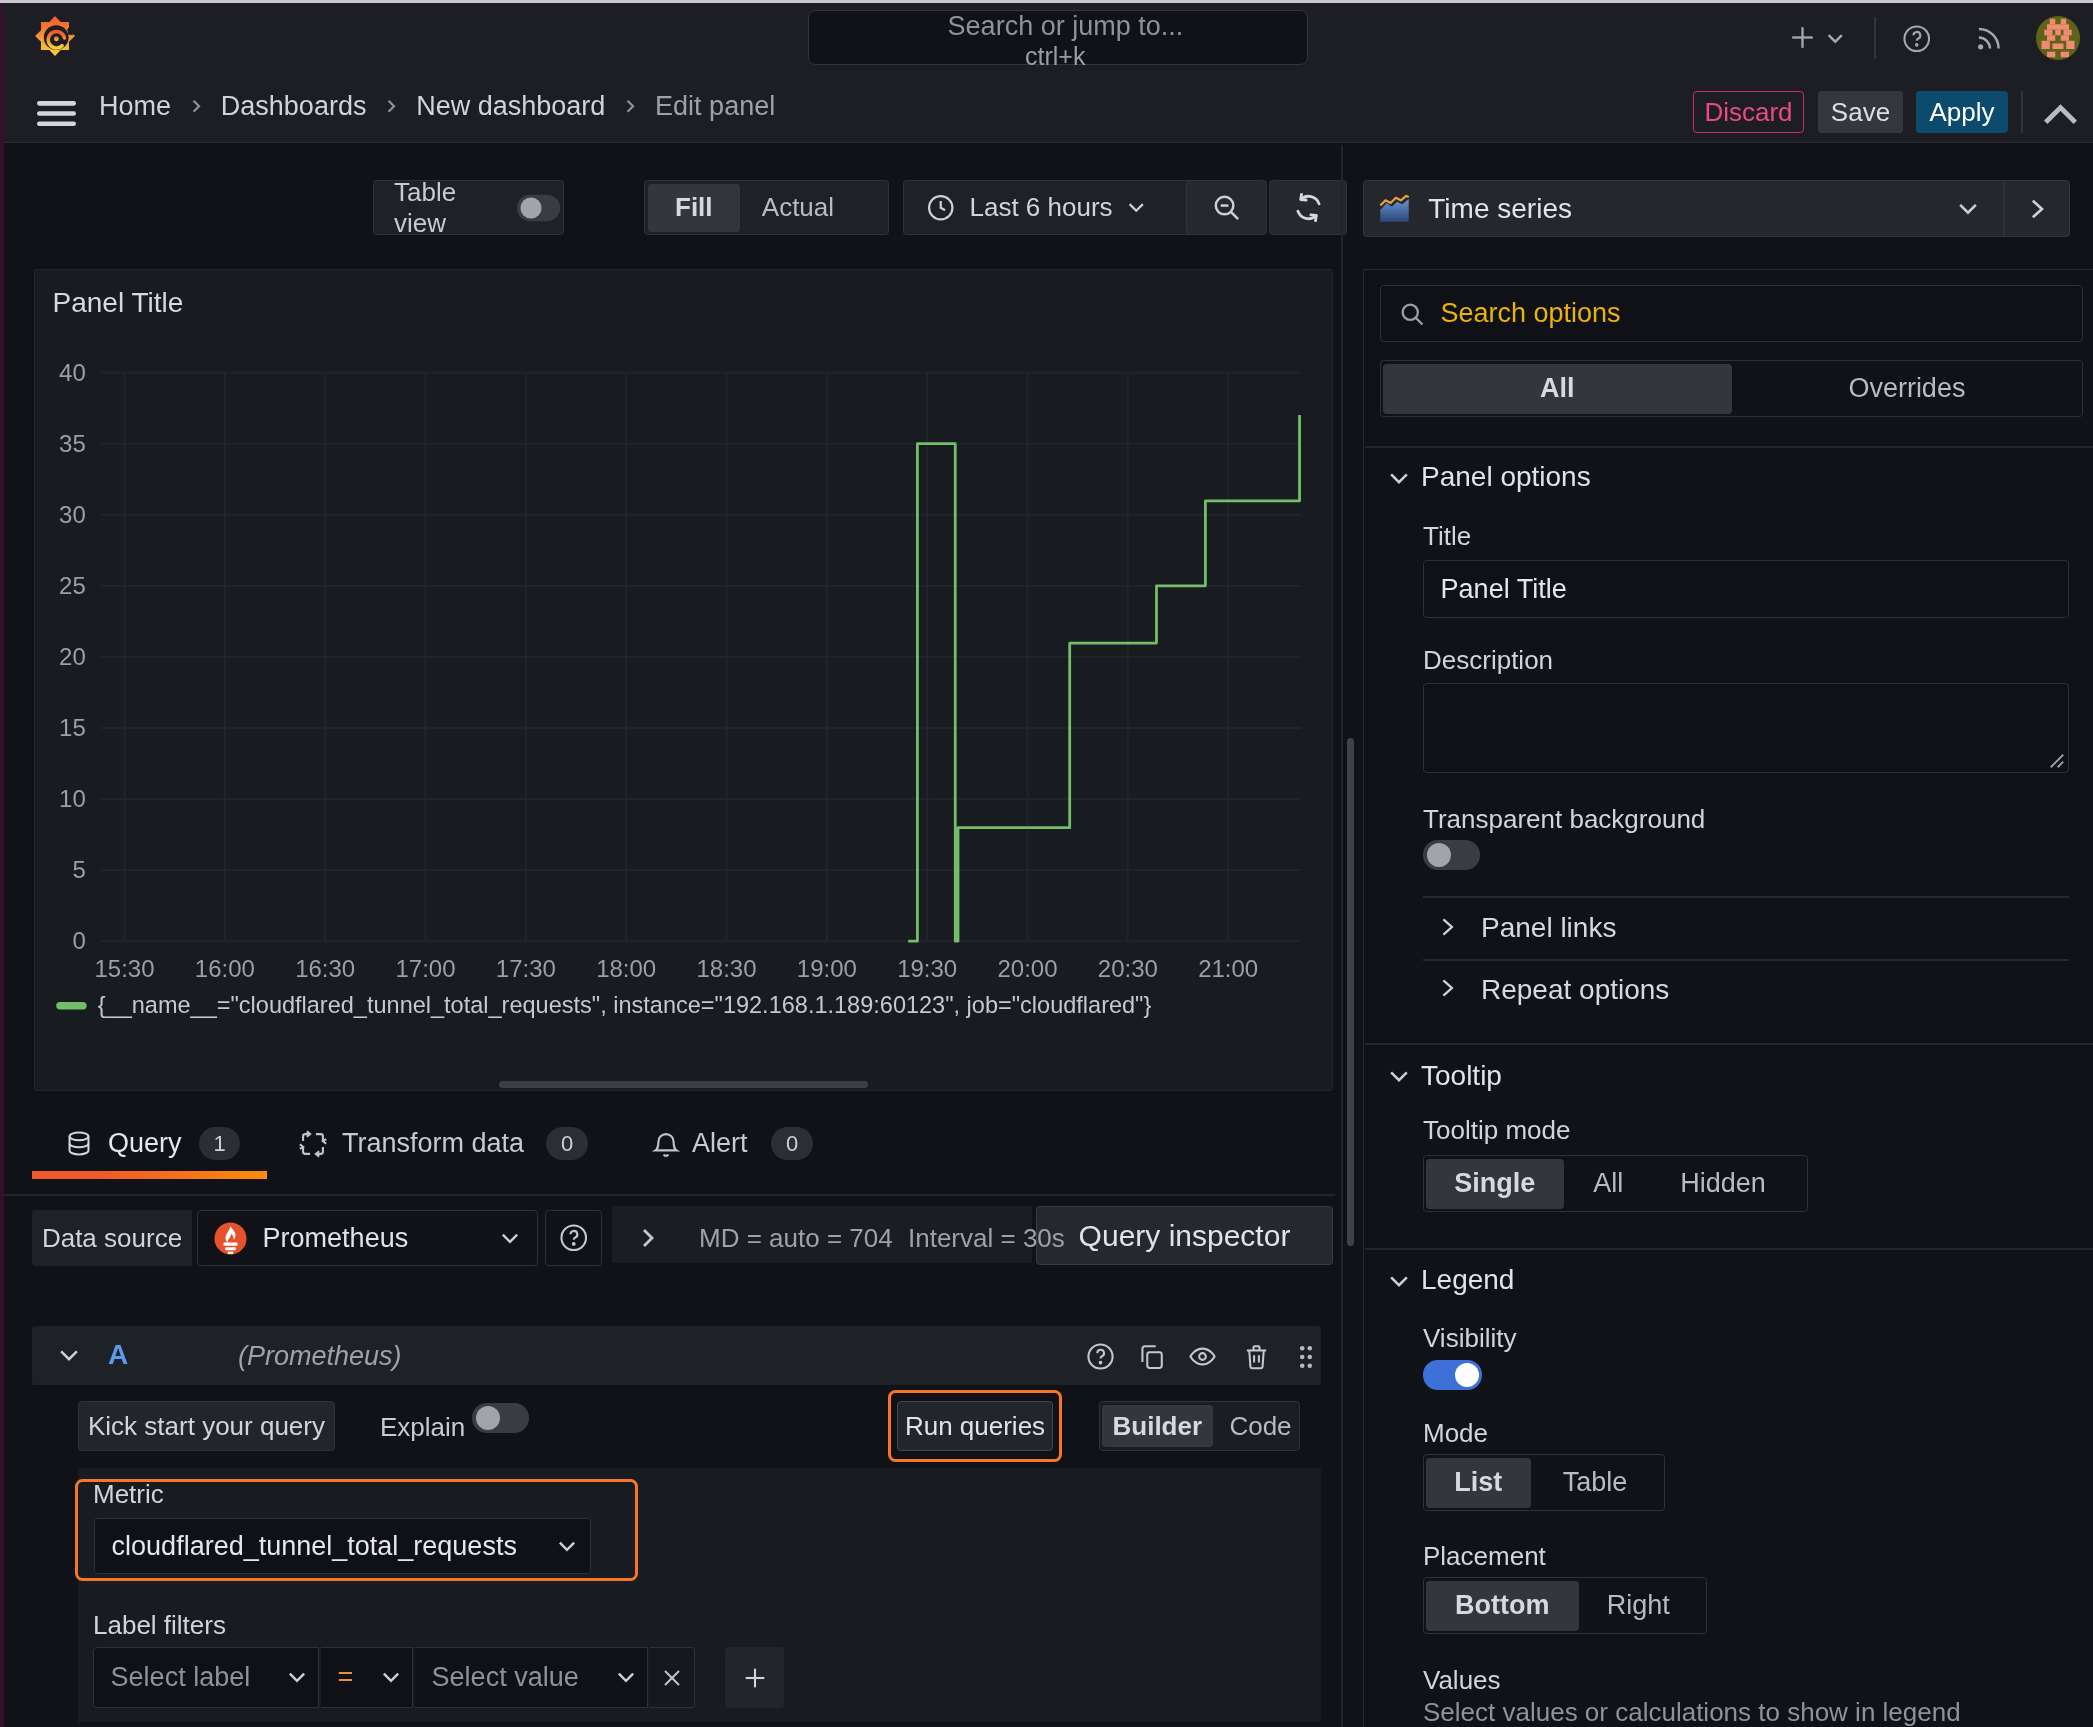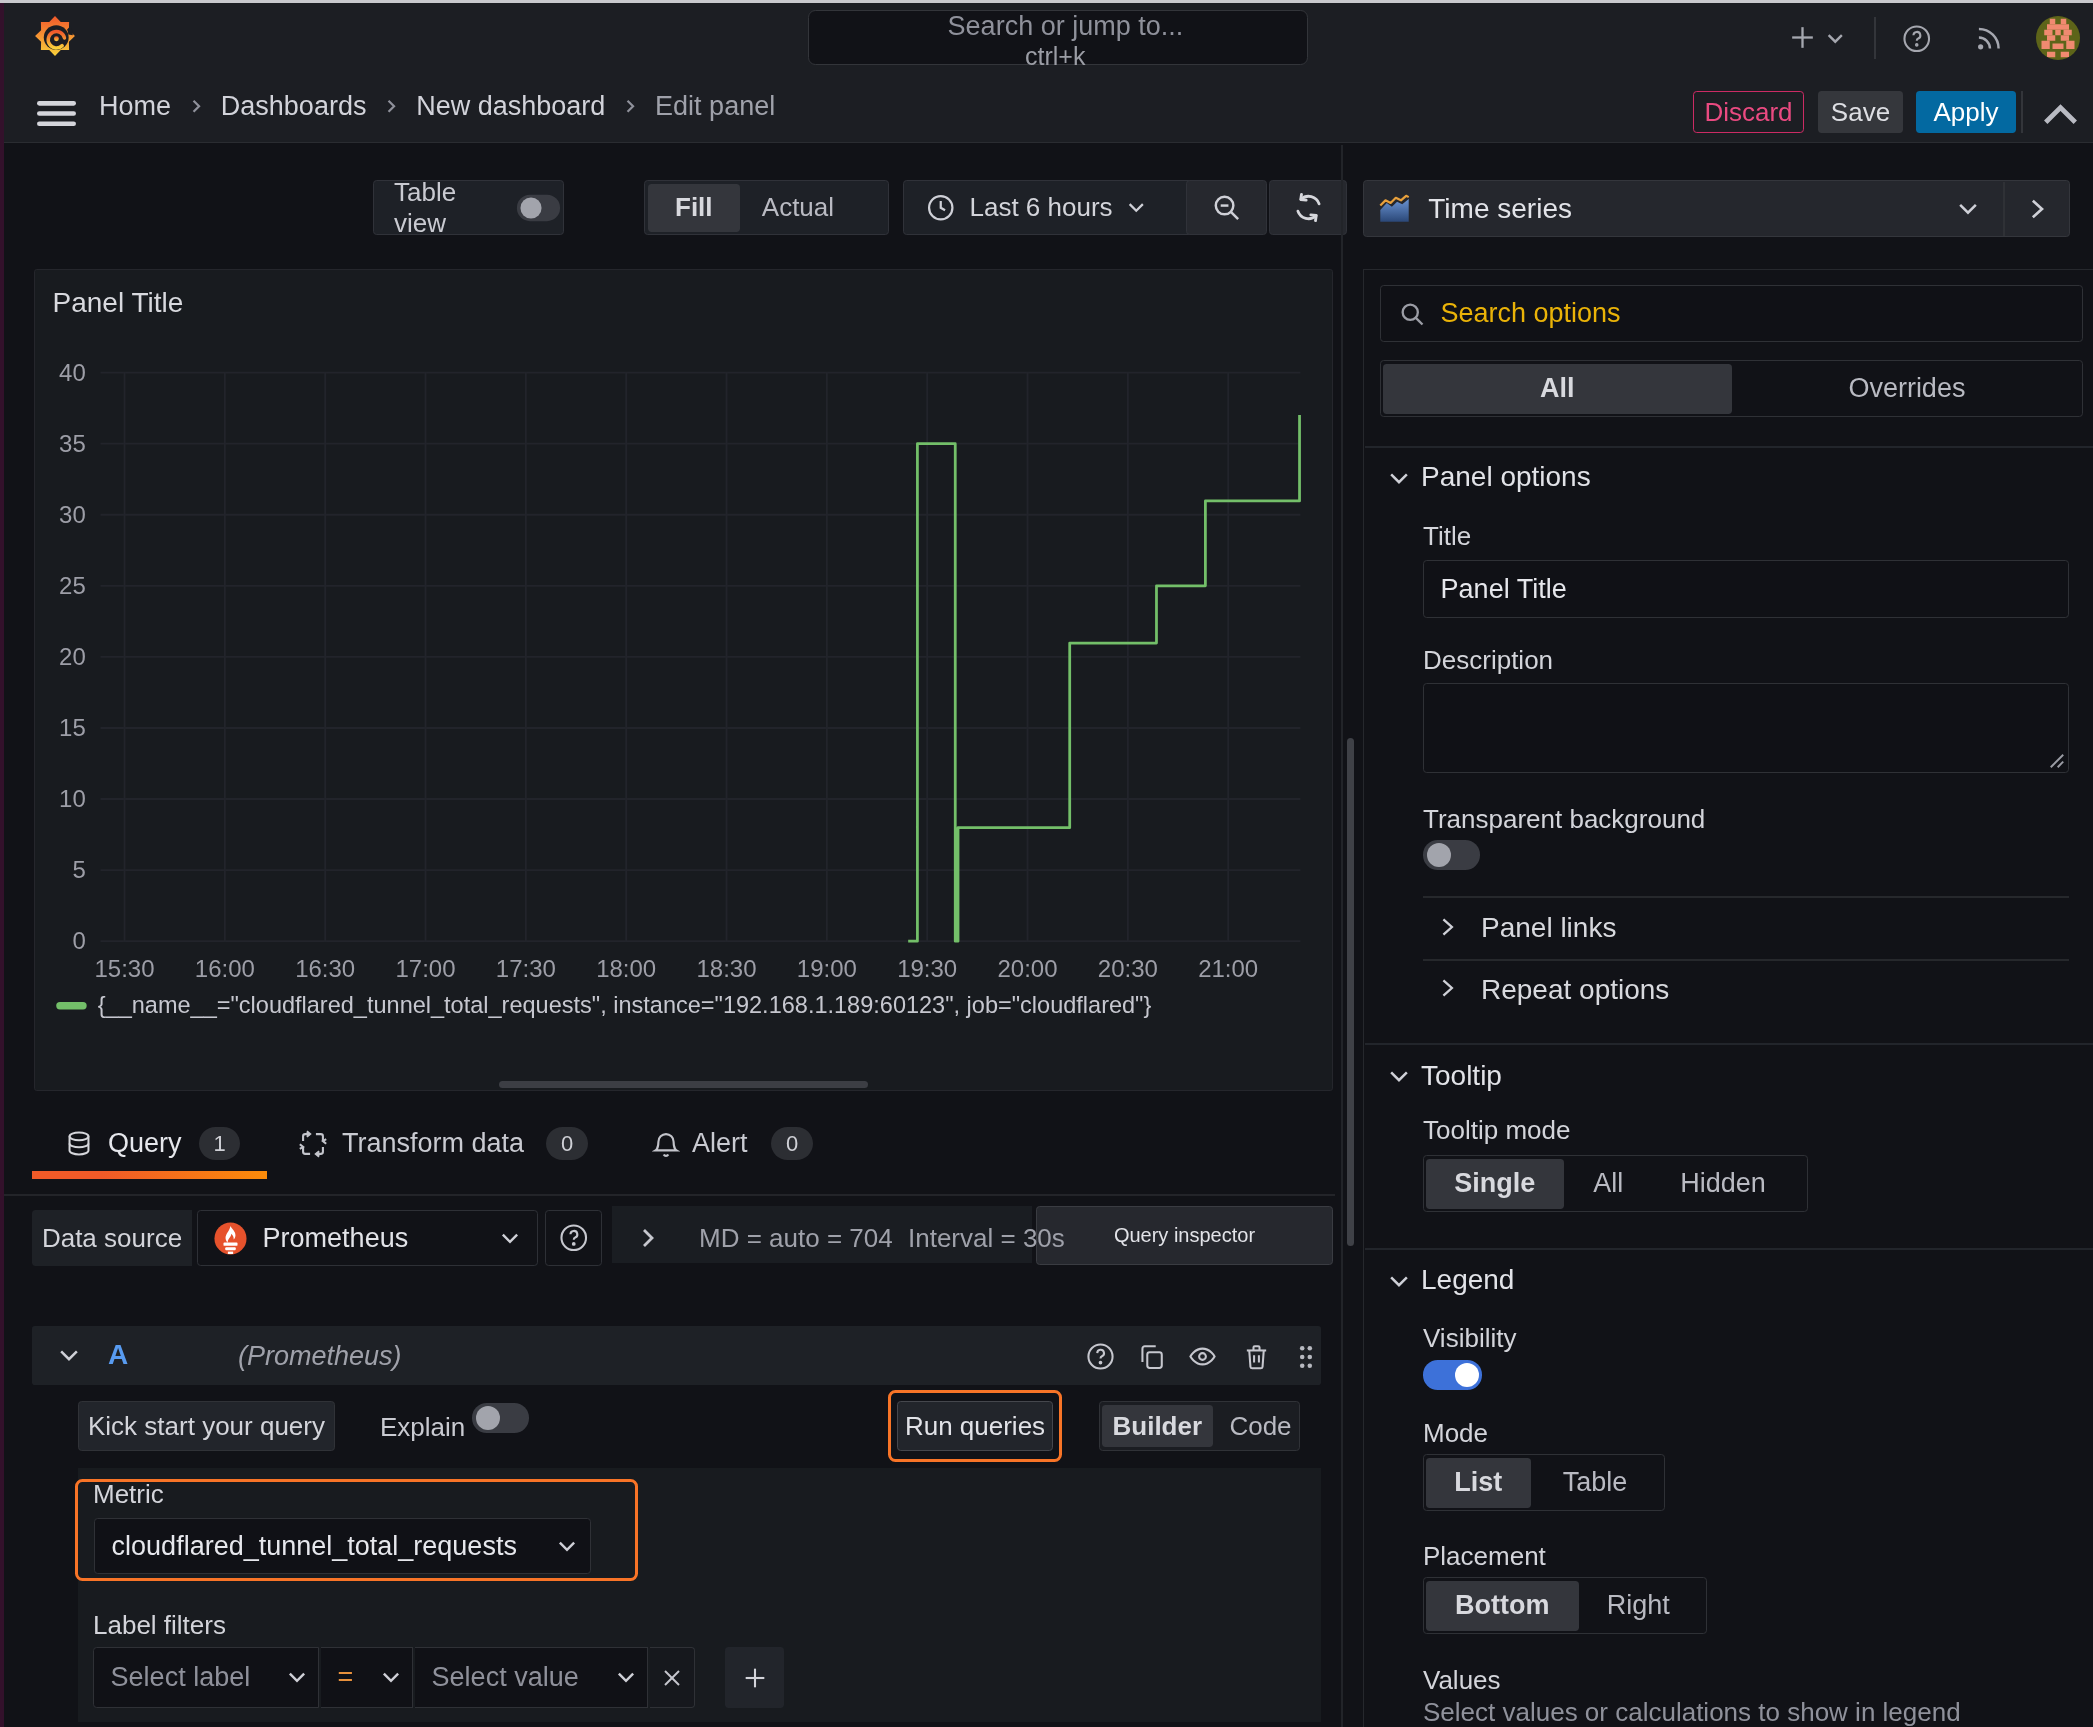--- a/index.html
+++ b/index.html
@@ -116,21 +116,21 @@
           <polyline points="4,2 8,6 4,10"></polyline>
         </svg>
     <span>New dashboard</span>
     <svg style="margin:0 16.6px" width="16.6" height="16.6" viewBox="0 0 12 12" fill="none" stroke="#8f919b" stroke-width="1.6">
           <polyline points="4,2 8,6 4,10"></polyline>
         </svg>
     <span style="color:#9fa1aa">Edit panel</span>
   </div>
   <div class="abs btn" style="left:1693px;top:19.4px;width:111px;height:42px;border:1.8px solid #cc2b64;color:#ea4a81">Discard</div>
   <div class="abs btn" style="left:1818px;top:19.4px;width:85px;height:42px;background:#35373c;color:#dddee3">Save</div>
-  <div class="abs btn" style="left:1916px;top:19.4px;width:100px;height:42px;background:#0369a1;color:#ffffff">Apply</div>
+  <div class="abs btn" style="left:1916px;top:19.4px;width:92px;height:42px;background:#0c4a6e;color:#ffffff">Apply</div>
   <div class="abs" style="left:2021px;top:19.4px;width:1.8px;height:42px;background:#33353a"></div>
   <svg class="abs" style="left:2042px;top:29.5px" width="37" height="24" viewBox="0 0 20 13" fill="none" stroke="#b9bbc3" stroke-width="2.6">
         <polyline points="2,11 10,3 18,11"></polyline>
       </svg>
 </div>
 <div id="content">
 
   <div class="seg-group" style="left:373px;top:180px;width:191px">
     <span style="font-size:26px;color:#c9cad1;margin-left:20px">Table view</span>
     <div class="toggle-off" style="margin-left:16.6px;transform:scale(0.88)"></div>
@@ -274,21 +274,21 @@
             <path d="M9.3 9.2a2.8 2.8 0 1 1 3.9 2.6c-.9.4-1.2 1-1.2 1.9"></path>
             <circle cx="12" cy="17" r="0.7" fill="#c6c7ce"></circle>
           </svg>
     </div>
     <div class="abs" style="left:612px;top:1206px;width:420px;height:57px;background:#1a1d22"></div>
     <svg class="abs" style="left:636px;top:1225px" width="24" height="26" viewBox="0 0 12 12" fill="none" stroke="#c6c7ce" stroke-width="1.4">
           <polyline points="4,2 8,6 4,10"></polyline>
         </svg>
     <div class="abs" style="left:699px;top:1223px;font-size:26px;color:#9fa1aa">MD = auto = 704</div>
     <div class="abs" style="left:908px;top:1223px;font-size:26px;color:#9fa1aa;z-index:3">Interval = 30s</div>
-    <div class="abs" style="left:1036px;top:1206px;width:297px;height:59px;background:#26282e;border:1.8px solid #3a3c42;border-radius:3.7px;display:flex;align-items:center;justify-content:center;font-size:20px;color:#e2e3e8">Query inspector</div>
+    <div class="abs" style="left:1036px;top:1206px;width:297px;height:59px;background:#26282e;border:1.8px solid #3a3c42;border-radius:3.7px;display:flex;align-items:center;justify-content:center;font-size:30px;color:#e2e3e8">Query inspector</div>
   </div>
 
   <div id="qcard">
 
     <div class="abs" style="left:32px;top:1326px;width:1289px;height:59px;background:#1e2126;border-radius:2.8px">
       <svg class="abs" style="left:26px;top:20px" width="22" height="18.5" viewBox="0 0 14 10" fill="none" stroke="#cfd0d7" stroke-width="1.6">
             <polyline points="2,2.5 7,7.5 12,2.5"></polyline>
           </svg>
       <div class="abs" style="left:76px;top:13px;font-size:28px;color:#589bf0;font-weight:bold">A</div>
       <div class="abs" style="left:206px;top:14.8px;font-size:27px;font-style:italic;color:#9fa1aa">(Prometheus)</div>

